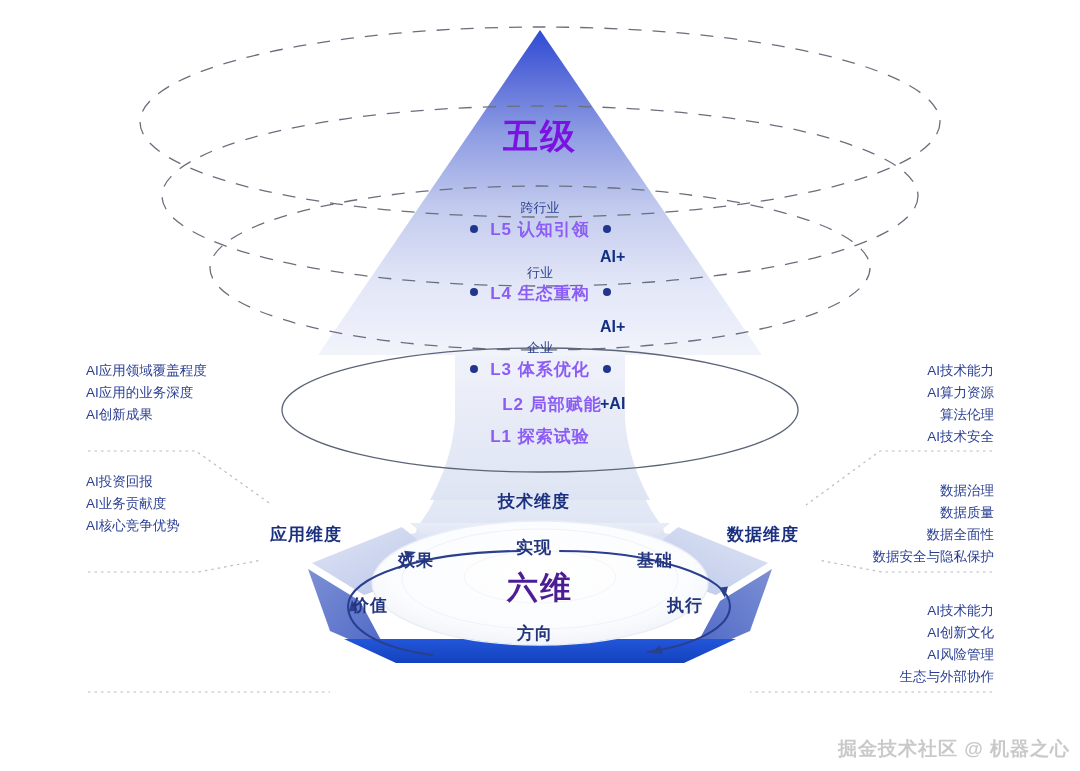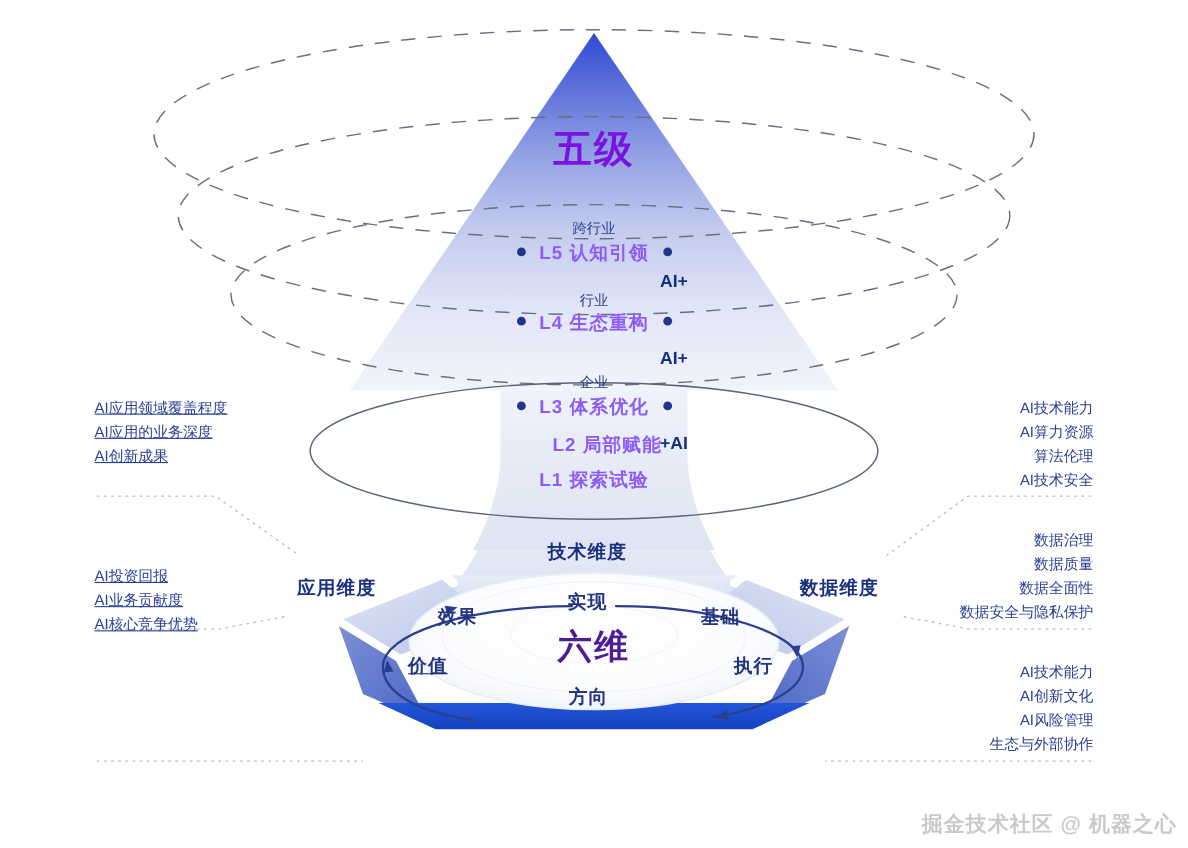--- a/index.html
+++ b/index.html
@@ -78,21 +78,21 @@
   }
 
   
   .side-block {
     position: absolute;
     font-size: 13.5px;
     color: #2a3f92;
     line-height: 22px;
   }
   .side-block div { white-space: nowrap; }
-  .side-left { text-align: left; text-decoration: underline; }
+  .side-left { text-align: left; }
   .side-right { text-align: right; }
 
   .watermark {
     position: absolute;
     right: 10px; top: 736px;
     font-size: 19px;
     color: #c9c9c9;
     letter-spacing: 1px;
     font-weight: bold;
   }
@@ -247,32 +247,32 @@
   <div class="txt sector-lab sector-dark" style="left:270px; top:526px;">应用维度</div>
   <div class="txt sector-lab sector-dark" style="left:727px; top:526px;">数据维度</div>
   <div class="txt sector-lab sector-white" style="left:243px; top:623px;">商业维度</div>
   <div class="txt sector-lab sector-white" style="left:754px; top:623px;">组织维度</div>
   <div class="txt sector-lab sector-white" style="left:496px; top:678px;">战略维度</div>
 
   <div class="txt wheel-word" style="left:516px; top:539px;">实现</div>
   <div class="txt wheel-word" style="left:637px; top:552px;">基础</div>
   <div class="txt wheel-word" style="left:667px; top:597px;">执行</div>
   <div class="txt wheel-word" style="left:517px; top:625px;">方向</div>
-  <div class="txt wheel-word" style="left:371px; top:597px;text-decoration:underline;">价值</div>
+  <div class="txt wheel-word" style="left:352px; top:597px;">价值</div>
   <div class="txt wheel-word" style="left:398px; top:552px;">效果</div>
 
   <div class="txt title-six">六维</div>
 
   <div class="side-block side-left" style="left:86px; top:360px;">
     <div>AI应用领域覆盖程度</div>
     <div>AI应用的业务深度</div>
     <div>AI创新成果</div>
   </div>
 
-  <div class="side-block side-left" style="left:86px; top:513px;">
+  <div class="side-block side-left" style="left:86px; top:471px;">
     <div>AI投资回报</div>
     <div>AI业务贡献度</div>
     <div>AI核心竞争优势</div>
   </div>
 
 
   <div class="side-block side-right" style="right:86px; top:480px;">
     <div>数据治理</div>
     <div>数据质量</div>
     <div>数据全面性</div>

